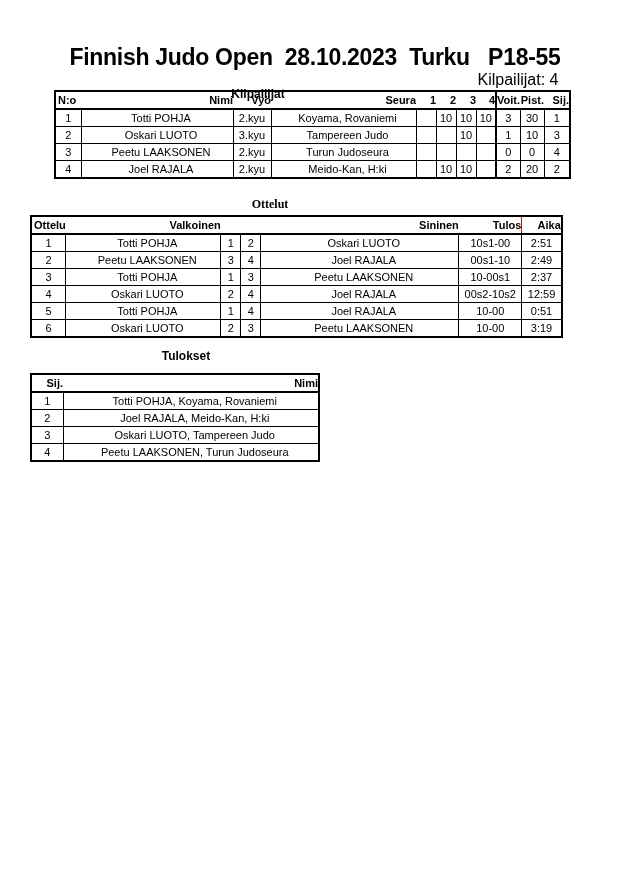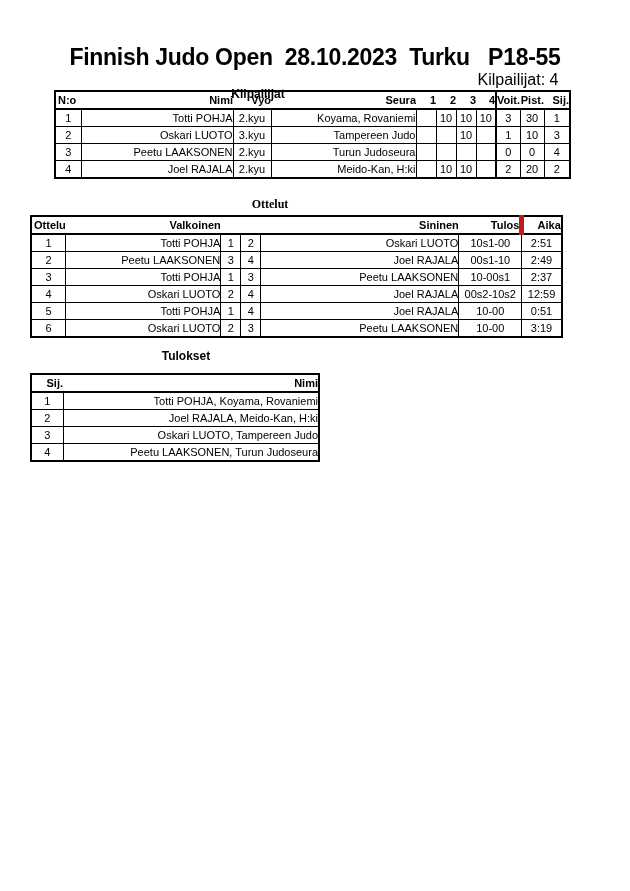--- a/index.html
+++ b/index.html
@@ -68,26 +68,26 @@
   td {
     padding: 0;
     height: 16px;
     border: 1px solid #000;
     white-space: nowrap;
     overflow: hidden;
     text-align: center;
     vertical-align: middle;
   }
   th.h-left { text-align: left; padding-left: 2px; }
-  td.t-left { text-align: right; padding-left: 8px; }
+  td.t-left { text-align: center; padding-left: 8px; }
 
   
   .sep-thick-left { border-left: 2px solid #000 !important; }
   
-  th.h-aika { border-left: 5px solid #b91c1c; }
+  th.h-aika { border-left: 1px solid #b91c1c; }
 </style>
 </head>
 <body>
 
 <div class="abs" id="page-title">Finnish Judo Open  28.10.2023  Turku   P18-55</div>
 
 <div class="abs section-title" id="kilpailijat-title">Kilpailijat</div>
 <div class="abs" id="competitor-count">Kilpailijat: 4</div>
 
 <div class="abs" id="kilpailijat-wrap">

